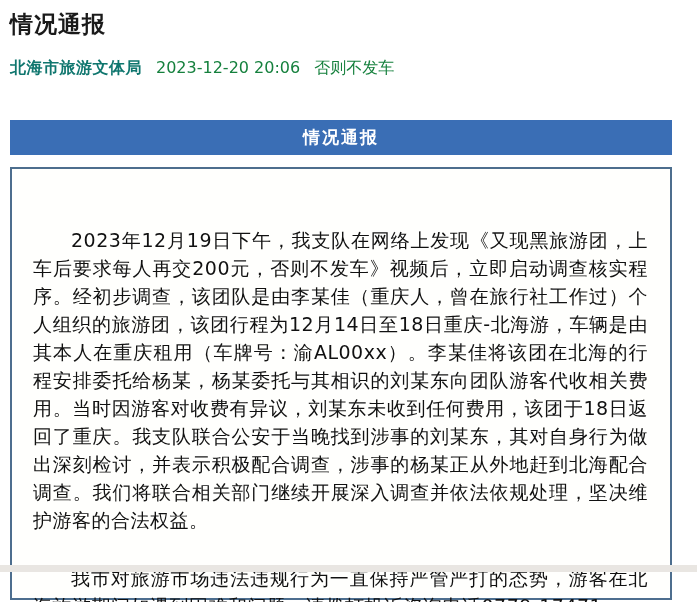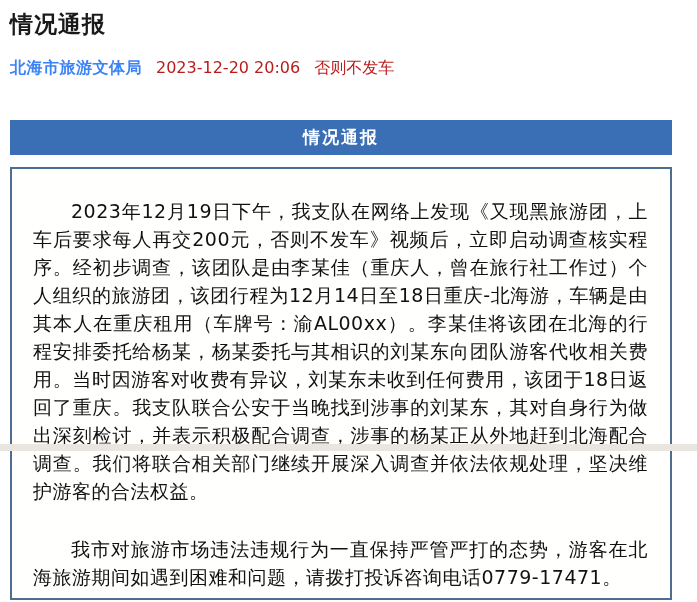--- a/index.html
+++ b/index.html
@@ -7,45 +7,45 @@
   body {
     width: 697px;
     height: 602px;
     background: #ffffff;
     font-family: "DejaVu Sans", "Liberation Sans", sans-serif;
     position: relative;
     overflow: hidden;
   }
   .page {
     width: 697px;
-    height: 451px;
+    height: 572px;
     padding: 0 25px 0 10px;
     position: relative;
   }
   .article-title {
     padding-top: 9px;
     font-size: 23px;
     font-weight: bold;
     color: #1a1a1a;
     letter-spacing: 1px;
   }
   .meta-row {
     margin-top: 18px;
     display: flex;
     align-items: baseline;
     gap: 14px;
     font-size: 16px;
   }
   .account-name {
-    color: #3b82f6;
+    color: #0f766e;
     font-weight: bold;
     cursor: pointer;
     letter-spacing: 0.5px;
   }
-  .meta-gray { color: #b91c1c; }
+  .meta-gray { color: #15803d; }
   .notice-banner {
     margin-top: 41px;
     height: 35px;
     background: #3a6eb5;
     display: flex;
     align-items: center;
     justify-content: center;
   }
   .notice-banner span {
     color: #ffffff;
@@ -60,20 +60,21 @@
     background: #fffffd;
     padding: 28px 22px 14px 21px;
     font-size: 19px;
     line-height: 28px;
     color: #111111;
   }
   .notice-box p {
     text-align: justify;
     text-indent: 2em;
     letter-spacing: 0.5px;
+    margin-top: 29px;
   }
   .para-1 { margin-bottom: 30px; }
   .signature {
     margin-top: 13px;
     text-align: right;
     line-height: 30px;
     letter-spacing: 1px;
   }
   .signature div { text-indent: 0; }
   .page-bottom-edge {

